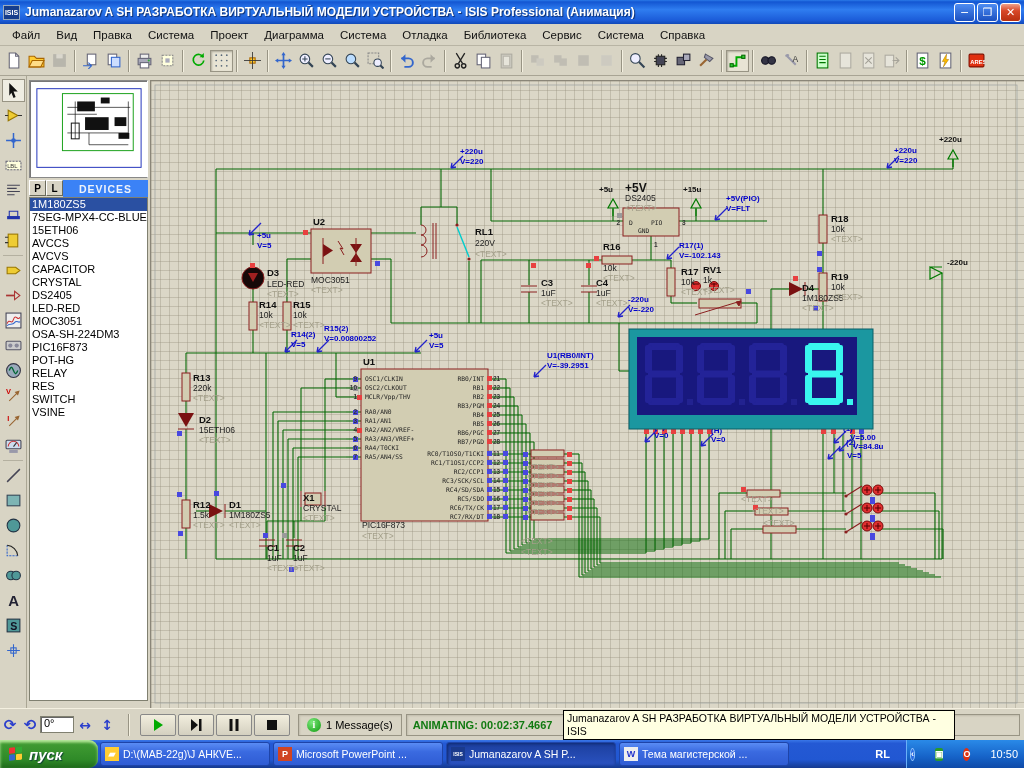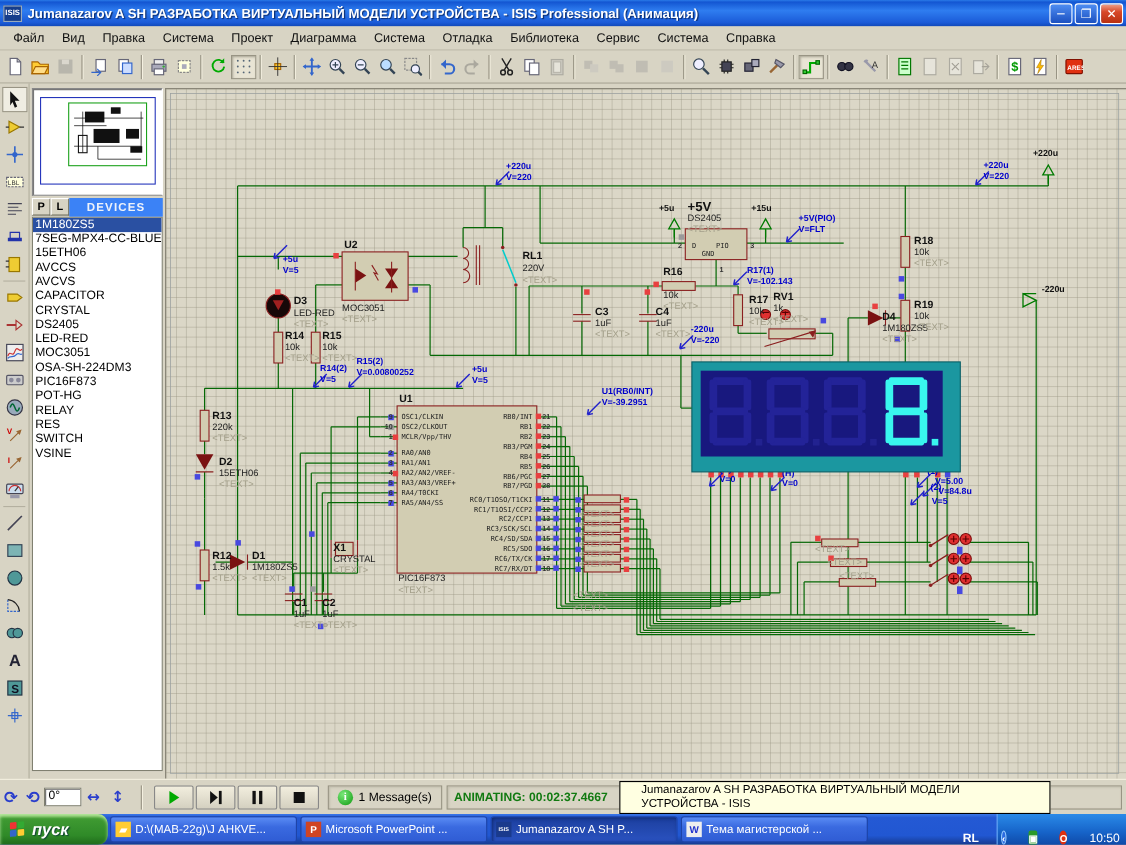--- a/index.html
+++ b/index.html
@@ -70,29 +70,29 @@
   .bottombar{position:absolute;left:0;top:708px;width:1024px;height:32px;background:#d8d4c4;border-top:1px solid #f4f0e0;display:flex;align-items:center}
   .rotbtn{width:20px;height:20px;display:flex;align-items:center;justify-content:center;color:#2a3ecc;font:bold 15px "DejaVu Sans",sans-serif}
   .rotfield{width:34px;height:17px;background:#fff;border:1px solid #808070;box-shadow:inset 1px 1px 0 #666;font:11px "Liberation Sans",sans-serif;padding-left:3px;color:#000}
   .flip{color:#2a3ecc;font:bold 14px "DejaVu Sans",sans-serif;width:22px;text-align:center}
   .simbtn{width:36px;height:22px;background:linear-gradient(#f2eede,#d4d0c0);border:1px solid #888;border-radius:2px;margin-right:2px;display:flex;align-items:center;justify-content:center}
   .msgpanel{height:22px;display:flex;align-items:center;padding:0 8px;border:1px solid #989484;box-shadow:inset 1px 1px 2px #c0bcac;margin-left:6px;font:11px "Liberation Sans",sans-serif;gap:5px}
   .statuspanel{flex:1;height:22px;margin:0 4px;border:1px solid #989484;box-shadow:inset 1px 1px 2px #c0bcac;display:flex;align-items:center;padding-left:6px;font:bold 11px "Liberation Sans",sans-serif;color:#117a11}
   .infoicon{width:14px;height:14px;border-radius:50%;background:radial-gradient(circle at 35% 30%,#7ae87a,#0f9a0f);color:#fff;font:bold 10px "Liberation Serif",serif;display:flex;align-items:center;justify-content:center}
 
   
-  .tooltip{position:absolute;left:563px;top:710px;width:392px;height:30px;background:#ffffe1;border:1px solid #000;font:10.5px "Liberation Sans",sans-serif;color:#000;padding:1px 19px;z-index:60;line-height:13px}
+  .tooltip{position:absolute;left:563px;top:710px;width:392px;height:30px;background:#ffffe1;border:1px solid #000;font:10.5px "Liberation Sans",sans-serif;color:#000;padding:1px 3px;z-index:60;line-height:13px}
 
   
   .taskbar{position:absolute;left:0;top:740px;width:1024px;height:28px;background:linear-gradient(#3a77e8 0%,#2459d4 12%,#2157d2 70%,#15398e 100%);display:flex;align-items:stretch;z-index:70}
   .startbtn{width:98px;background:linear-gradient(#7cc55c 0%,#3f9a32 15%,#2f8a28 70%,#1e6a1a 100%);border-radius:0 9px 9px 0;display:flex;align-items:center;color:#fff;font:bold italic 15px "Liberation Sans",sans-serif;padding-left:8px;gap:5px;text-shadow:1px 1px 1px #143;box-shadow:inset 0 2px 3px #b8e8a0}
   .task{width:170px;margin:2px 1px 2px 2px;background:linear-gradient(#5a8cf4,#3a6ae0 40%,#2f5cd4);border-radius:3px;border:1px solid #1e44a8;display:flex;align-items:center;color:#fff;font:10.5px "Liberation Sans",sans-serif;padding:0 4px;gap:4px;white-space:nowrap;overflow:hidden}
   .task.active{background:linear-gradient(#1c3f9e,#2a52c0);box-shadow:inset 1px 1px 3px #102a70}
   .tico{width:14px;height:14px;flex:0 0 14px;display:flex;align-items:center;justify-content:center;font:bold 8px "Liberation Sans",sans-serif}
-  .tray{margin-left:auto;width:118px;background:linear-gradient(#2a8ae8,#1663c8 60%,#0f4aa8);border-left:1px solid #6ab0f8;display:flex;align-items:flex-end;justify-content:flex-end;gap:20px;padding:0 6px;color:#fff;font:11px "Liberation Sans",sans-serif}
+  .tray{margin-left:auto;width:118px;background:linear-gradient(#2a8ae8,#1663c8 60%,#0f4aa8);border-left:1px solid #6ab0f8;display:flex;align-items:center;justify-content:flex-end;gap:20px;padding:0 6px;color:#fff;font:11px "Liberation Sans",sans-serif}
   .trayic{width:13px;height:13px;border-radius:50%;display:flex;align-items:center;justify-content:center;font:bold 9px "Liberation Sans",sans-serif;color:#fff}
 
   
   .ovbox{position:relative;width:100%;height:100%}
 </style>
 </head>
 <body>
 
 <div id="app">
 

